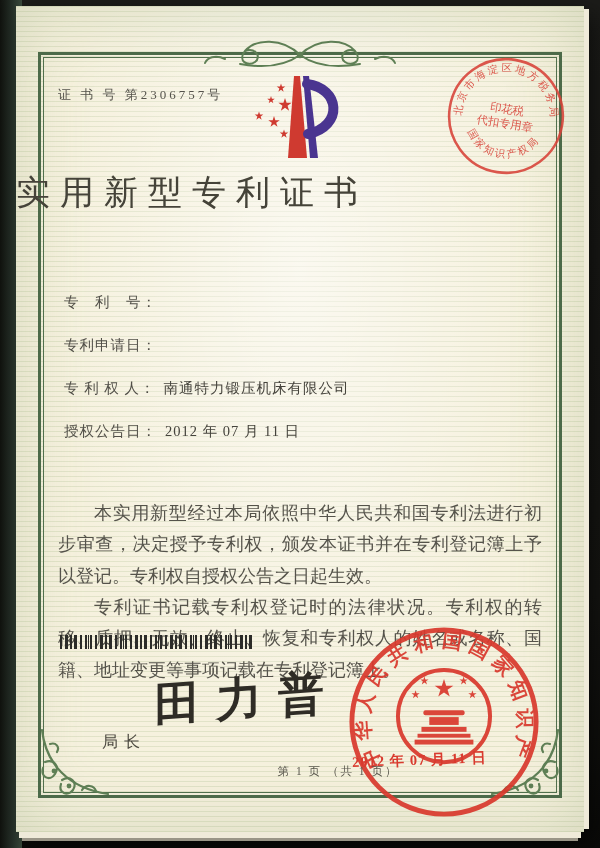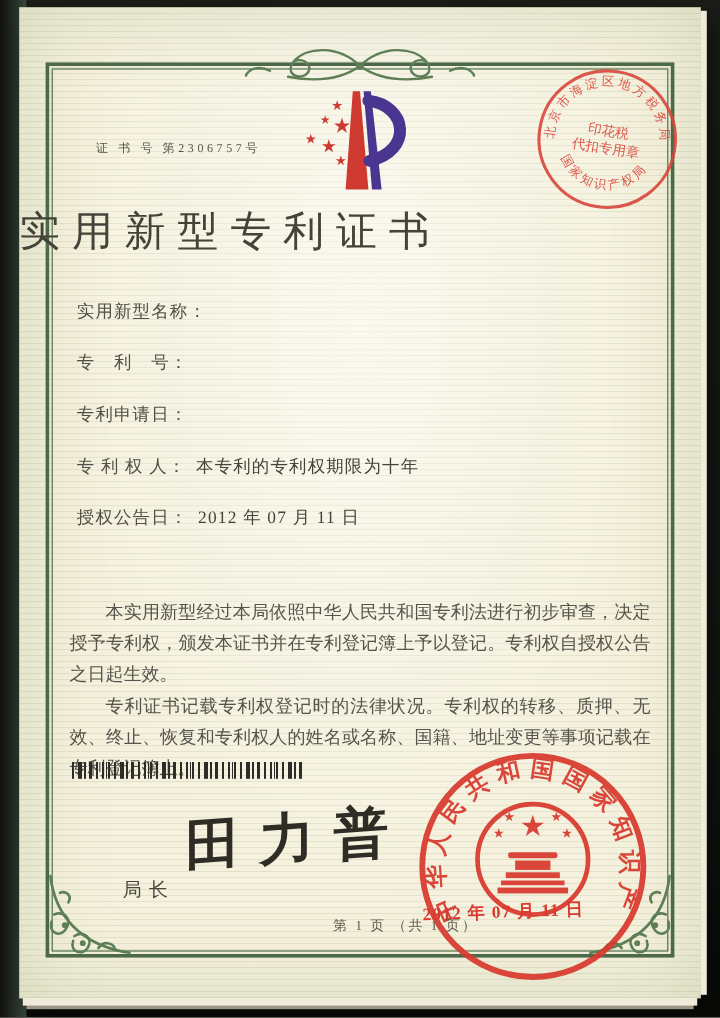--- a/index.html
+++ b/index.html
@@ -28,31 +28,31 @@
   .frame{
     position:absolute;left:22px;top:46px;width:518px;height:740px;
     border:3px solid #4c6a49;
   }
   .frame::before{content:"";position:absolute;inset:2px;border:1px solid #51704d;}
   .flourish{position:absolute;pointer-events:none;}
   .flourish-top{left:50%;top:-21px;transform:translateX(-50%);}
   .flourish-bl{left:-5px;bottom:-5px;}
   .flourish-br{right:-5px;bottom:-5px;transform:scaleX(-1);}
 
-  .cert-no{position:absolute;left:64px;top:80px;font-size:10px;letter-spacing:3px;color:#55534c;margin-top:31px;}
+  .cert-no{position:absolute;left:42px;top:80px;font-size:13px;letter-spacing:3px;color:#55534c;}
   .logo{position:absolute;left:228px;top:66px;width:112px;height:96px;}
   .title{position:absolute;left:0;top:164px;width:568px;
     font-size:34px;letter-spacing:10px;color:#454339;font-weight:500;}
   .fields{position:absolute;left:48px;top:244px;width:460px;}
   .field-row{display:flex;gap:8px;height:43px;align-items:flex-start;
     font-size:14.5px;color:#514f48;letter-spacing:1px;}
   .field-row .lbl{white-space:nowrap;}
   .field-row .val{color:#45433c;}
   .paras{position:absolute;left:42px;top:492px;width:484px;
-    font-size:15px;line-height:1.74;color:#55534b;text-align:justify;}
+    font-size:18px;line-height:1.74;color:#55534b;text-align:justify;}
   .paras p{margin:0;text-indent:2em;}
   .barcode{position:absolute;left:44px;top:629px;width:192px;height:14px;
     background:
       repeating-linear-gradient(90deg,#2c2c29 0 2px,transparent 2px 5px),
       repeating-linear-gradient(90deg,#2c2c29 0 1px,transparent 1px 7px);}
   .director{position:absolute;left:86px;top:726px;font-size:16px;letter-spacing:6px;color:#4a473f;}
   .signature{position:absolute;left:138px;top:662px;font-size:46px;font-weight:bold;
     letter-spacing:16px;color:#2f2c26;transform:rotate(-4deg) skewX(-4deg);}
   .main-seal{position:absolute;left:330px;top:618px;width:196px;height:196px;opacity:.93;}
   .seal-date{position:absolute;left:336px;top:744px;width:170px;font-size:14.5px;font-weight:bold;
@@ -118,31 +118,30 @@
       <use href="#star" transform="translate(41,33) scale(7)" fill="#cf3a30"></use>
       <use href="#star" transform="translate(15,44) scale(4.5)" fill="#cf3a30"></use>
       <use href="#star" transform="translate(30,50) scale(6)" fill="#cf3a30"></use>
       <use href="#star" transform="translate(40,62) scale(4.5)" fill="#cf3a30"></use>
     </svg>
 
     <div class="title">实用新型专利证书</div>
 
     <div class="fields">
       <div class="field-row">
-        <span class="lbl">实用新型名称：</span>
       </div>
       <div class="field-row">
         <span class="lbl">专　利　号：</span>
       </div>
       <div class="field-row">
         <span class="lbl">专利申请日：</span>
       </div>
       <div class="field-row">
         <span class="lbl">专 利 权 人：</span>
-        <span class="val">本专利的专利权期限为十年</span>
+        <span class="val">南通特力锻压机床有限公司</span>
       </div>
       <div class="field-row">
         <span class="lbl">授权公告日：</span>
         <span class="val">2012 年 07 月 11 日</span>
       </div>
     </div>
 
     <div class="paras">
       <p>本实用新型经过本局依照中华人民共和国专利法进行初步审查，决定授予专利权，颁发本证书并在专利登记簿上予以登记。专利权自授权公告之日起生效。</p>
       <p>专利证书记载专利权登记时的法律状况。专利权的转移、质押、无效、终止、恢复和专利权人的姓名或名称、国籍、地址变更等事项记载在专利登记簿上。</p>

